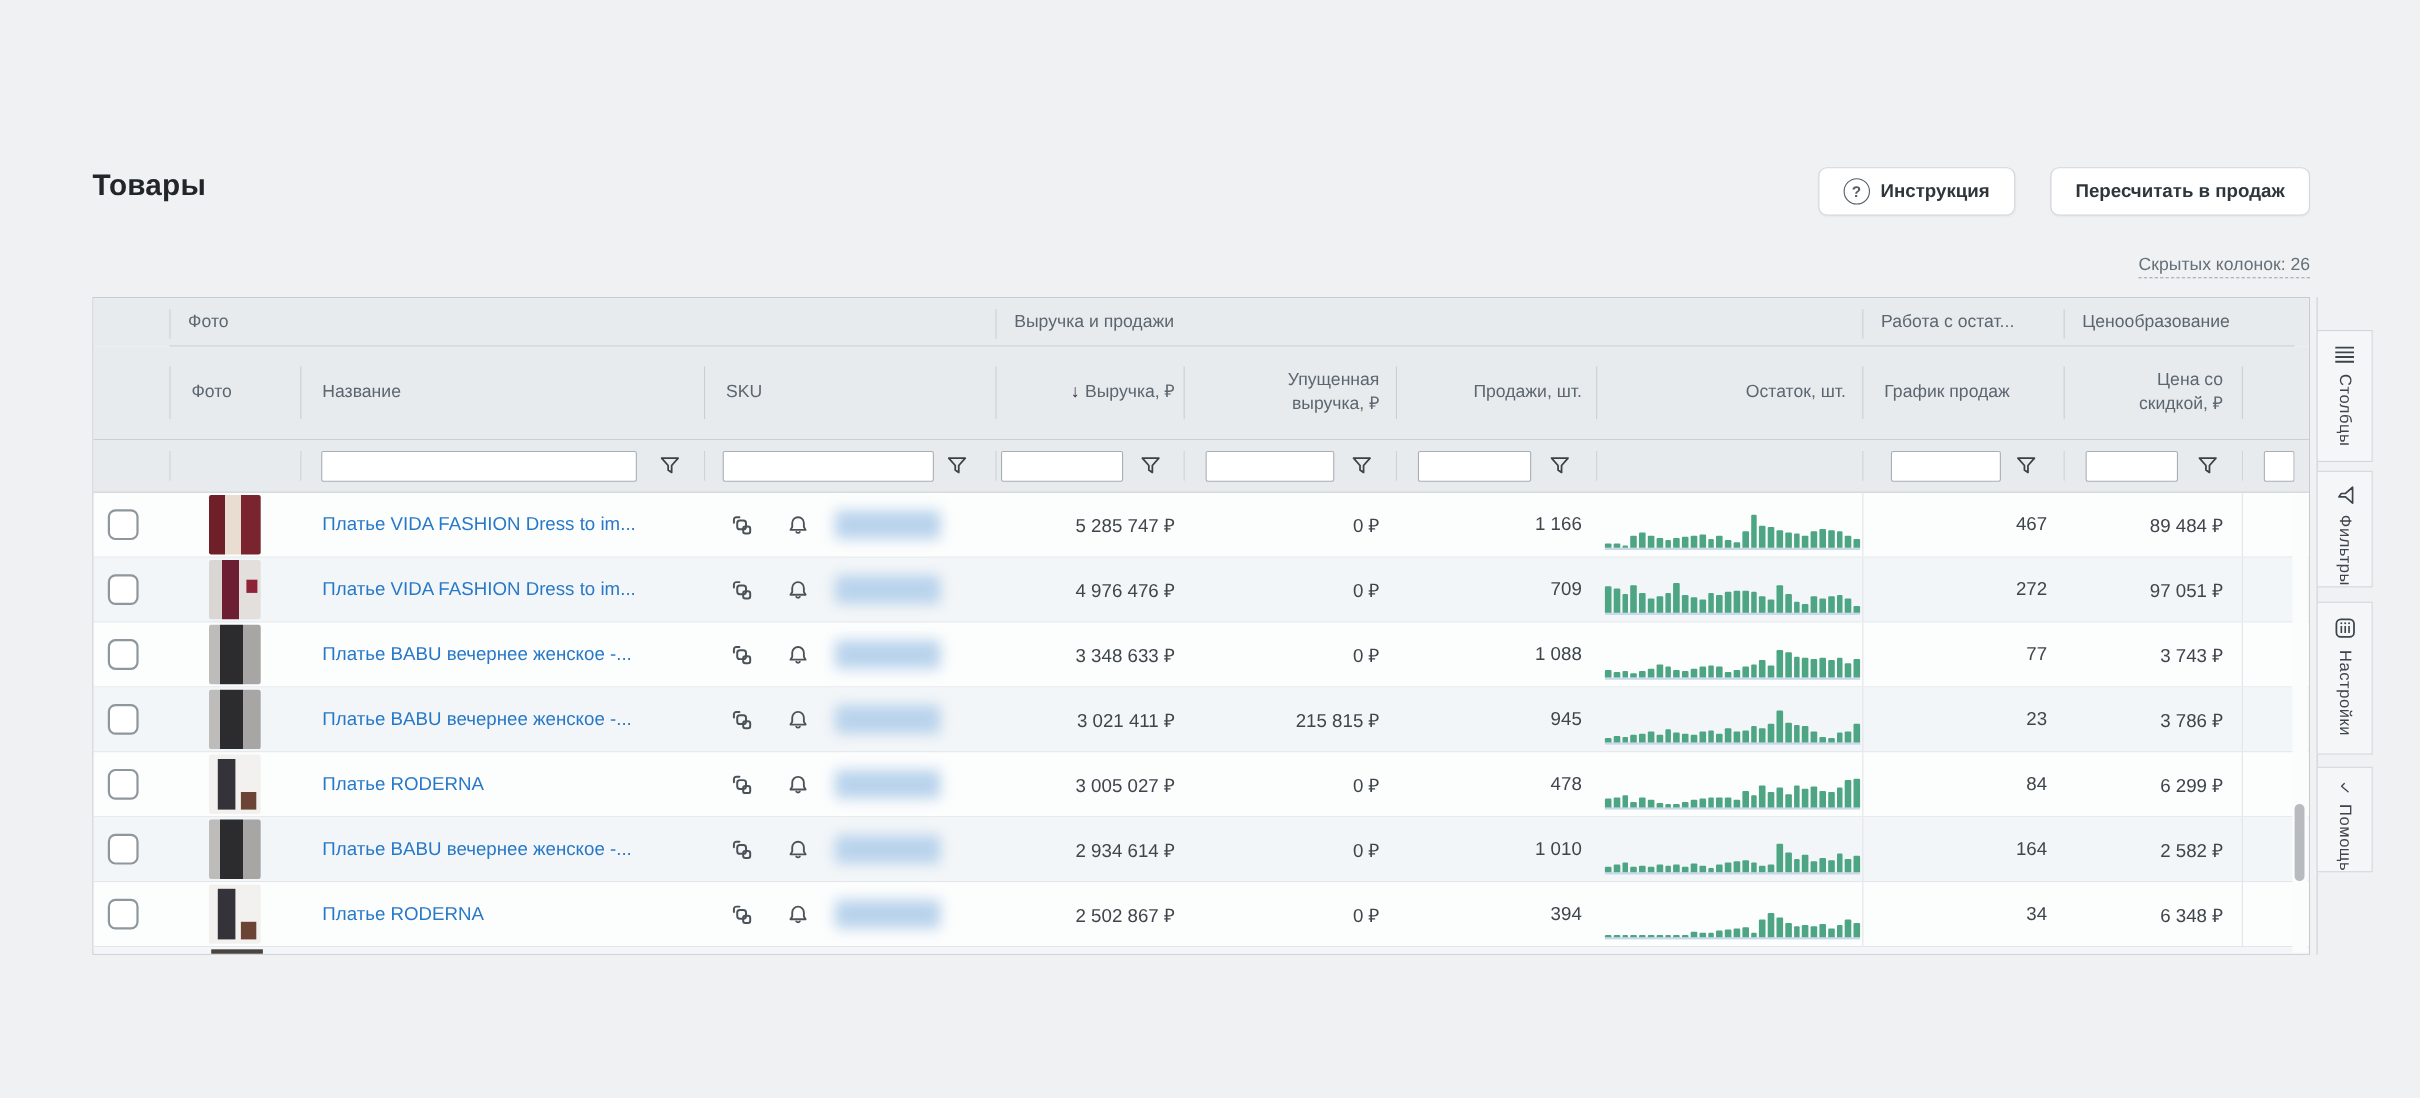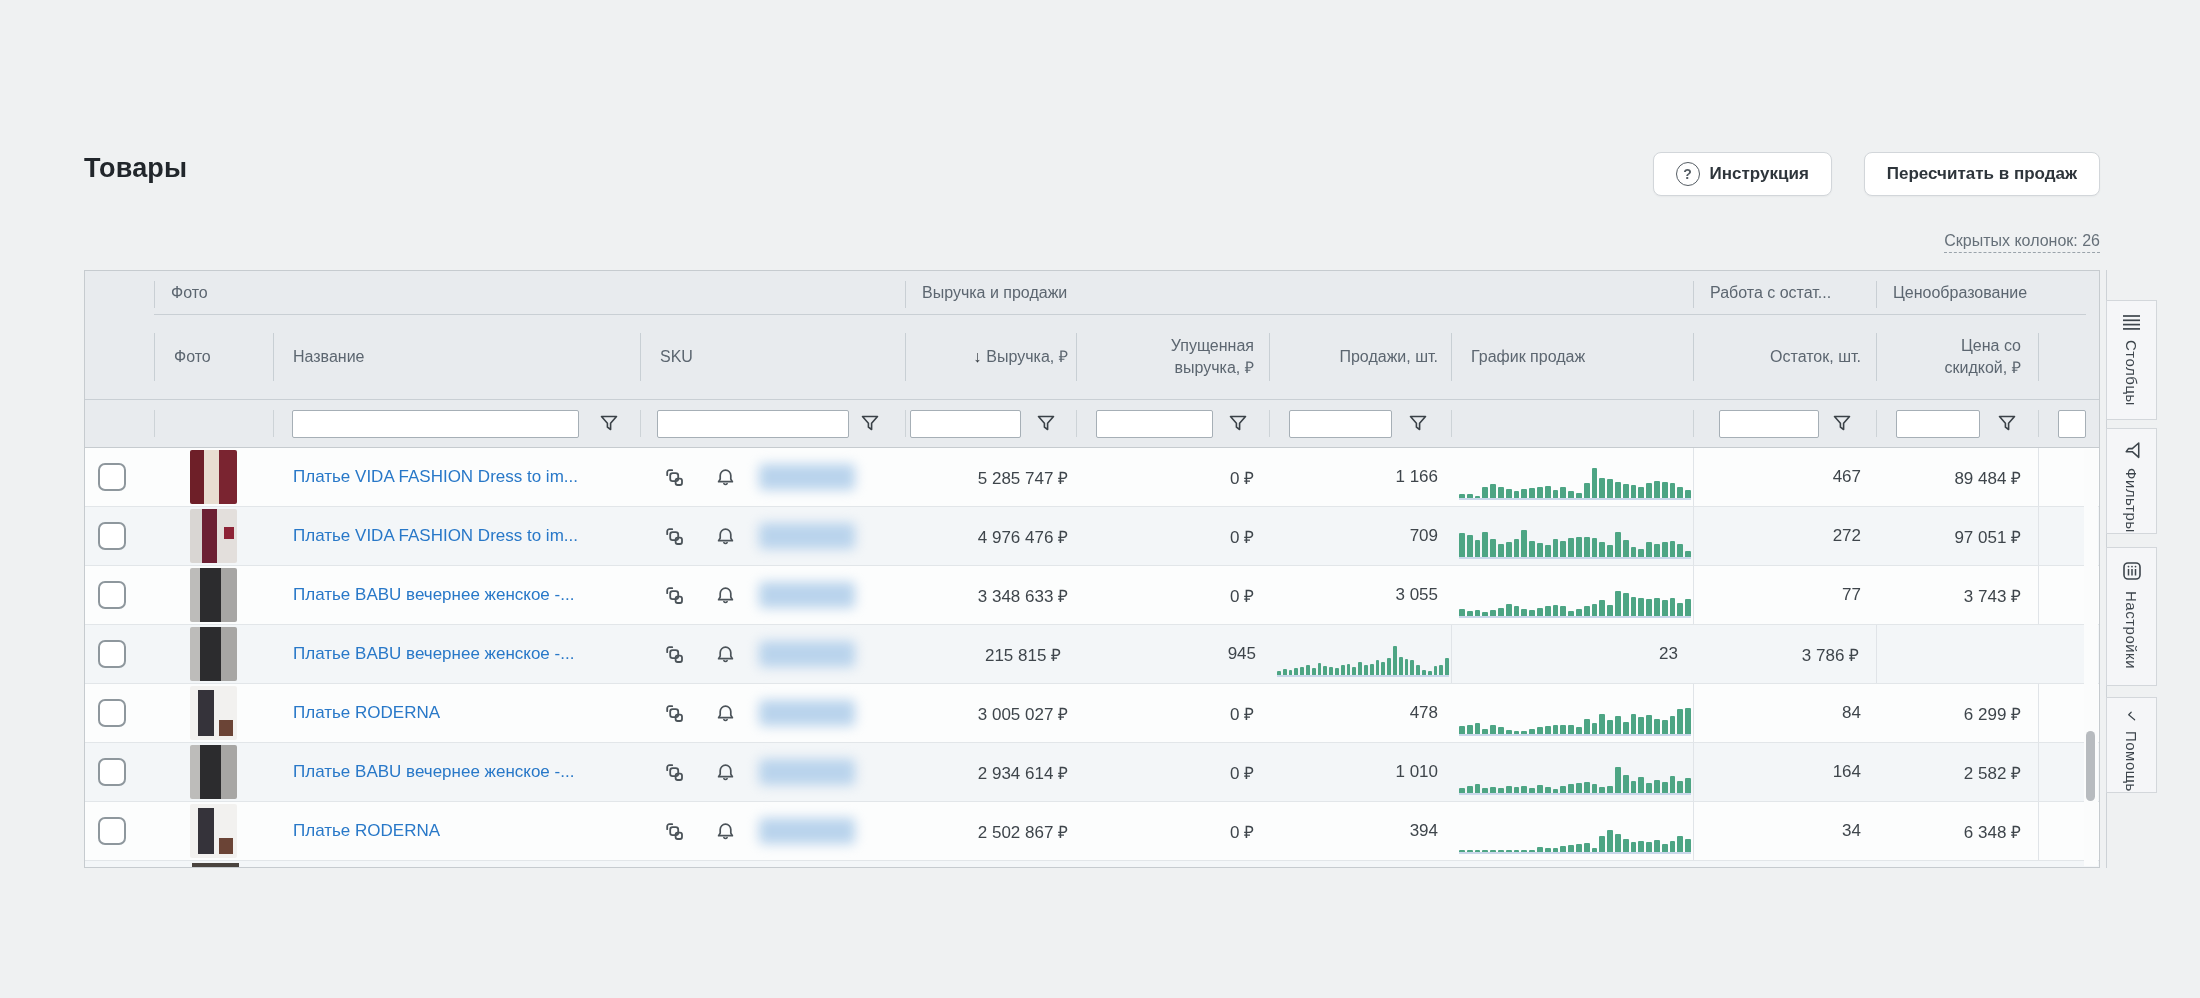--- a/index.html
+++ b/index.html
@@ -146,22 +146,22 @@
     <div class="sub-cell left v">Название</div>
     <div class="sub-cell left v">SKU</div>
     <div class="sub-cell right pr8 v">
       <span class="sort-arrow">↓</span>
       <span>Выручка, ₽</span>
     </div>
     <div class="sub-cell right pr14 v" style="max-width:193px;">
       <span style="display:inline-block;width:125px;">Упущенная выручка, ₽</span>
     </div>
     <div class="sub-cell right pr13 v">Продажи, шт.</div>
+    <div class="sub-cell right pr14 v">Остаток, шт.</div>
     <div class="sub-cell left v">График продаж</div>
-    <div class="sub-cell right pr14 v">Остаток, шт.</div>
     <div class="sub-cell right pr17 v">
       <span style="display:inline-block;width:92px;text-align:right;">Цена со скидкой, ₽</span>
     </div>
     <div class="sub-cell v"></div>
   </div>
 
   <div class="grid filter-row">
     <div class="filter-cell"></div>
     <div class="filter-cell v"></div>
     <div class="filter-cell v fc-name">
@@ -370,21 +370,21 @@
       <span class="icon-btn bellb">
         <svg width="21" height="21" viewBox="0 0 21 21" fill="none" stroke="#4b5359" stroke-width="1.7" stroke-linejoin="round">
           <path d="M10.5 3.2 a5.3 5.3 0 0 1 5.3 5.3 v3.6 l1.6 2.6 H3.6 l1.6 -2.6 V8.5 a5.3 5.3 0 0 1 5.3 -5.3 z"></path>
           <path d="M8.9 16.6 a1.9 1.9 0 0 0 3.2 0" stroke-linecap="round"></path>
         </svg>
       </span>
       <span class="sku-blur"></span>
     </div>
     <div class="cell num pr8">3 348 633 ₽</div>
     <div class="cell num pr14">0 ₽</div>
-    <div class="cell num pr13">3 055</div>
+    <div class="cell num pr13">1 088</div>
     <div class="cell chart-cell">
           <div class="minichart">
             <div class="bar" style="height: 7px;"></div>
             <div class="bar" style="height: 5px;"></div>
             <div class="bar" style="height: 6px;"></div>
             <div class="bar" style="height: 4px;"></div>
             <div class="bar" style="height: 6px;"></div>
             <div class="bar" style="height: 8px;"></div>
             <div class="bar" style="height: 12px;"></div>
             <div class="bar" style="height: 10px;"></div>
@@ -436,20 +436,21 @@
         </svg>
       </span>
       <span class="icon-btn bellb">
         <svg width="21" height="21" viewBox="0 0 21 21" fill="none" stroke="#4b5359" stroke-width="1.7" stroke-linejoin="round">
           <path d="M10.5 3.2 a5.3 5.3 0 0 1 5.3 5.3 v3.6 l1.6 2.6 H3.6 l1.6 -2.6 V8.5 a5.3 5.3 0 0 1 5.3 -5.3 z"></path>
           <path d="M8.9 16.6 a1.9 1.9 0 0 0 3.2 0" stroke-linecap="round"></path>
         </svg>
       </span>
       <span class="sku-blur"></span>
     </div>
+    <div class="cell num pr8">3 021 411 ₽</div>
     <div class="cell num pr14">215 815 ₽</div>
     <div class="cell num pr13">945</div>
     <div class="cell chart-cell">
           <div class="minichart">
             <div class="bar" style="height: 4px;"></div>
             <div class="bar" style="height: 6px;"></div>
             <div class="bar" style="height: 5px;"></div>
             <div class="bar" style="height: 7px;"></div>
             <div class="bar" style="height: 8px;"></div>
             <div class="bar" style="height: 10px;"></div>

